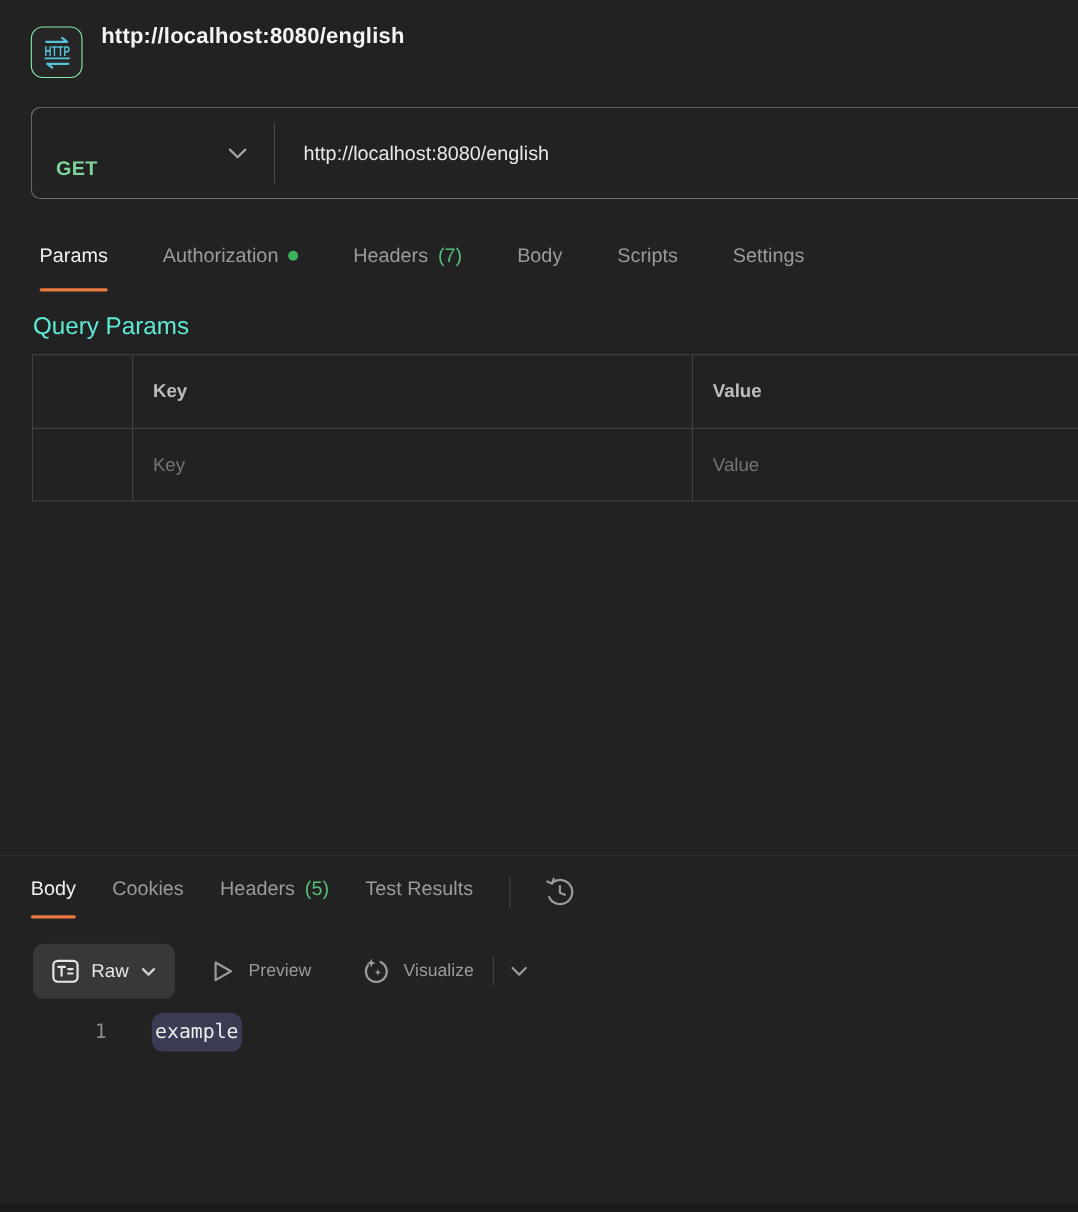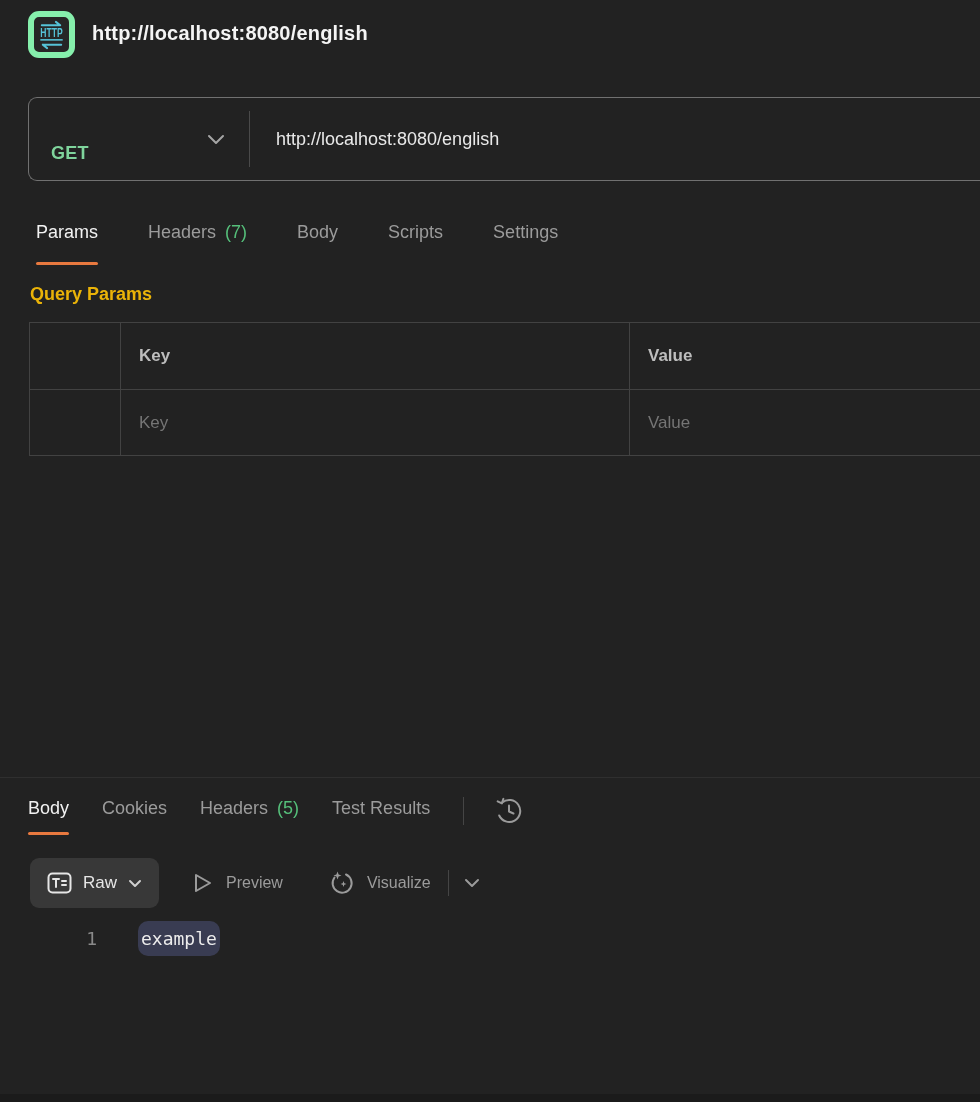--- a/index.html
+++ b/index.html
@@ -7,26 +7,26 @@
   body {
     font-family: "Liberation Sans", sans-serif;
     background: #222222;
     color: #9b9b9b;
     overflow: hidden;
   }
   .app { position: relative; width: 980px; height: 1102px; background: #222222; }
 
   
   .http-badge {
-    position: absolute; left: 28px; top: 11px;
+    position: absolute; left: 28px; top: 24px;
     width: 47px; height: 47px;
     background: #262626;
-    border: 6px solid #86efac;
+    border: 1px solid #86efac;
     border-radius: 11px;
-    display: flex; align-items: center; justify-content: flex-start;
+    display: flex; align-items: center; justify-content: center;
   }
   .page-title {
     position: absolute; left: 92px; top: 22px;
     font-size: 20px; font-weight: 700; color: #f4f4f4;
     letter-spacing: 0.2px;
   }
 
   
   .url-bar {
     position: absolute; left: 28px; top: 97px;
@@ -69,21 +69,21 @@
   .tab.active::after {
     content: ""; position: absolute; left: 0; right: 0; bottom: 0;
     height: 3px; background: #e8793f; border-radius: 2px;
   }
   .tab .count { color: #55bf7a; }
   .auth-dot { width: 9px; height: 9px; border-radius: 50%; background: #3cb35f; display: inline-block; }
 
   
   .qp-heading {
     position: absolute; left: 30px; top: 284px;
-    font-size: 18px; font-weight: 700; color: #eab308;
+    font-size: 22px; font-weight: 400; color: #5eead4;
   }
   .params-table {
     position: absolute; left: 29px; top: 322px;
     width: 979px;
     display: grid;
     grid-template-columns: 91px 509px 1fr;
     grid-template-rows: 67px 65px;
     border-top: 1px solid #424242;
     border-left: 1px solid #424242;
     border-bottom: 1px solid #424242;
@@ -172,20 +172,24 @@
     </div>
     <div class="vdivider"></div>
     <input class="url-input" type="text" readonly="" value="http://localhost:8080/english" style="">
   </div>
 
   <nav class="req-tabs">
     <div class="tab active">
       <span>Params</span>
     </div>
     <div class="tab">
+      <span>Authorization</span>
+      <span class="auth-dot"></span>
+    </div>
+    <div class="tab">
       <span>Headers</span>
       <span class="count">(7)</span>
     </div>
     <div class="tab">
       <span>Body</span>
     </div>
     <div class="tab">
       <span>Scripts</span>
     </div>
     <div class="tab">

